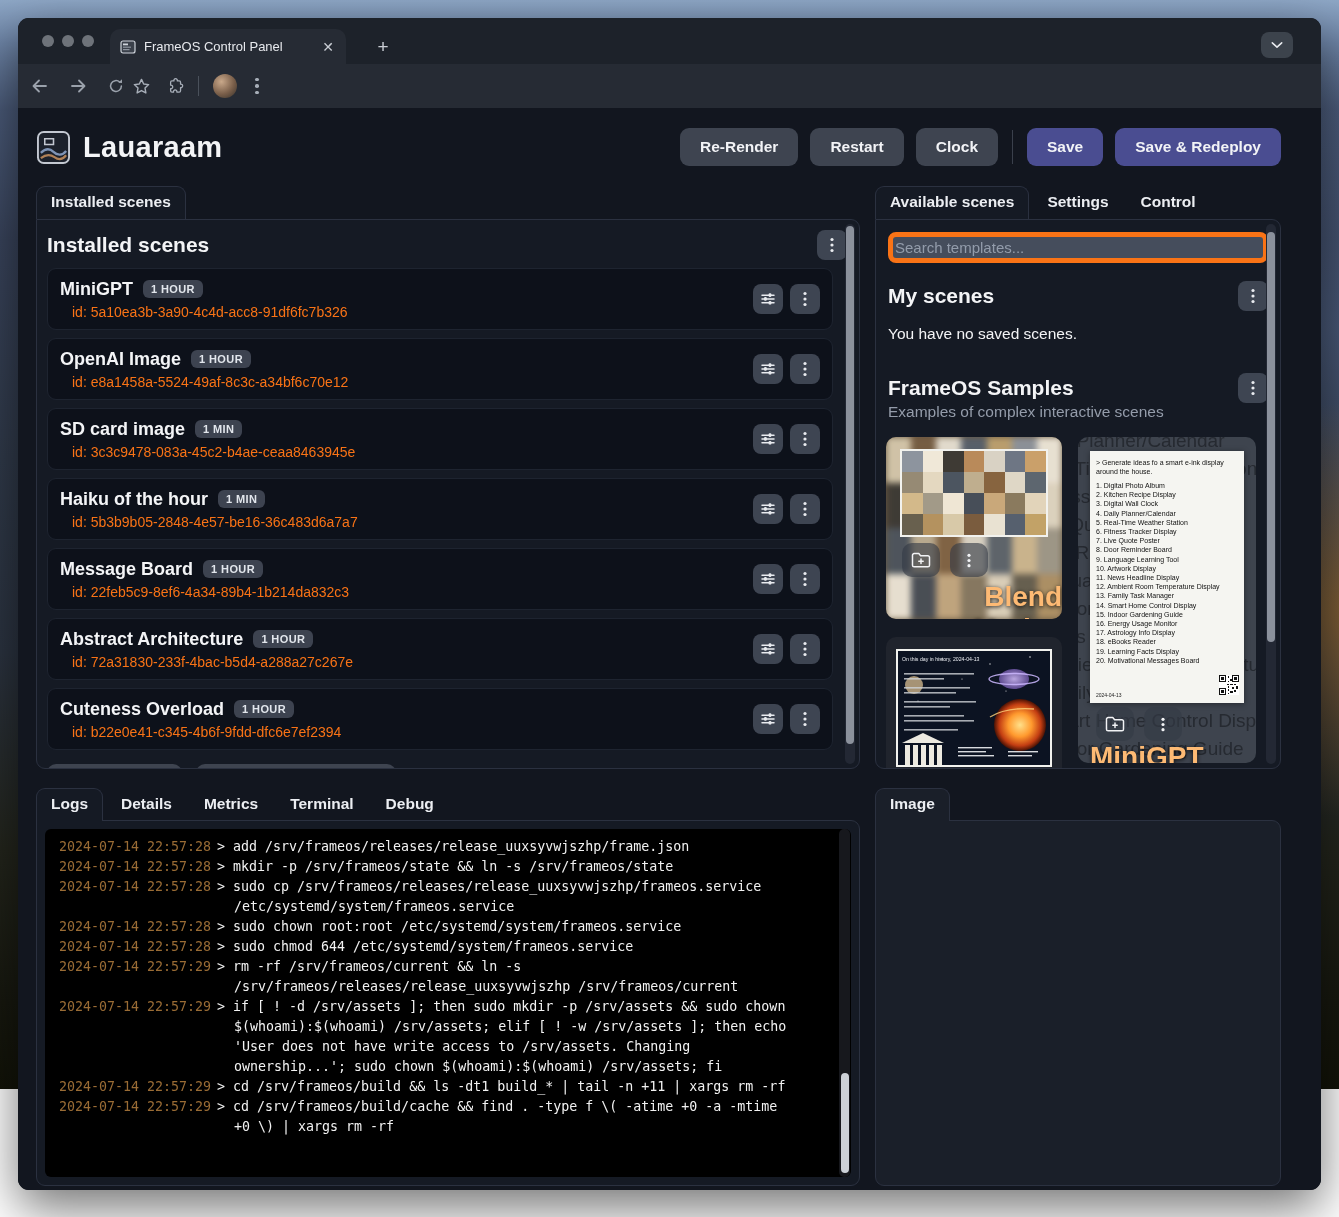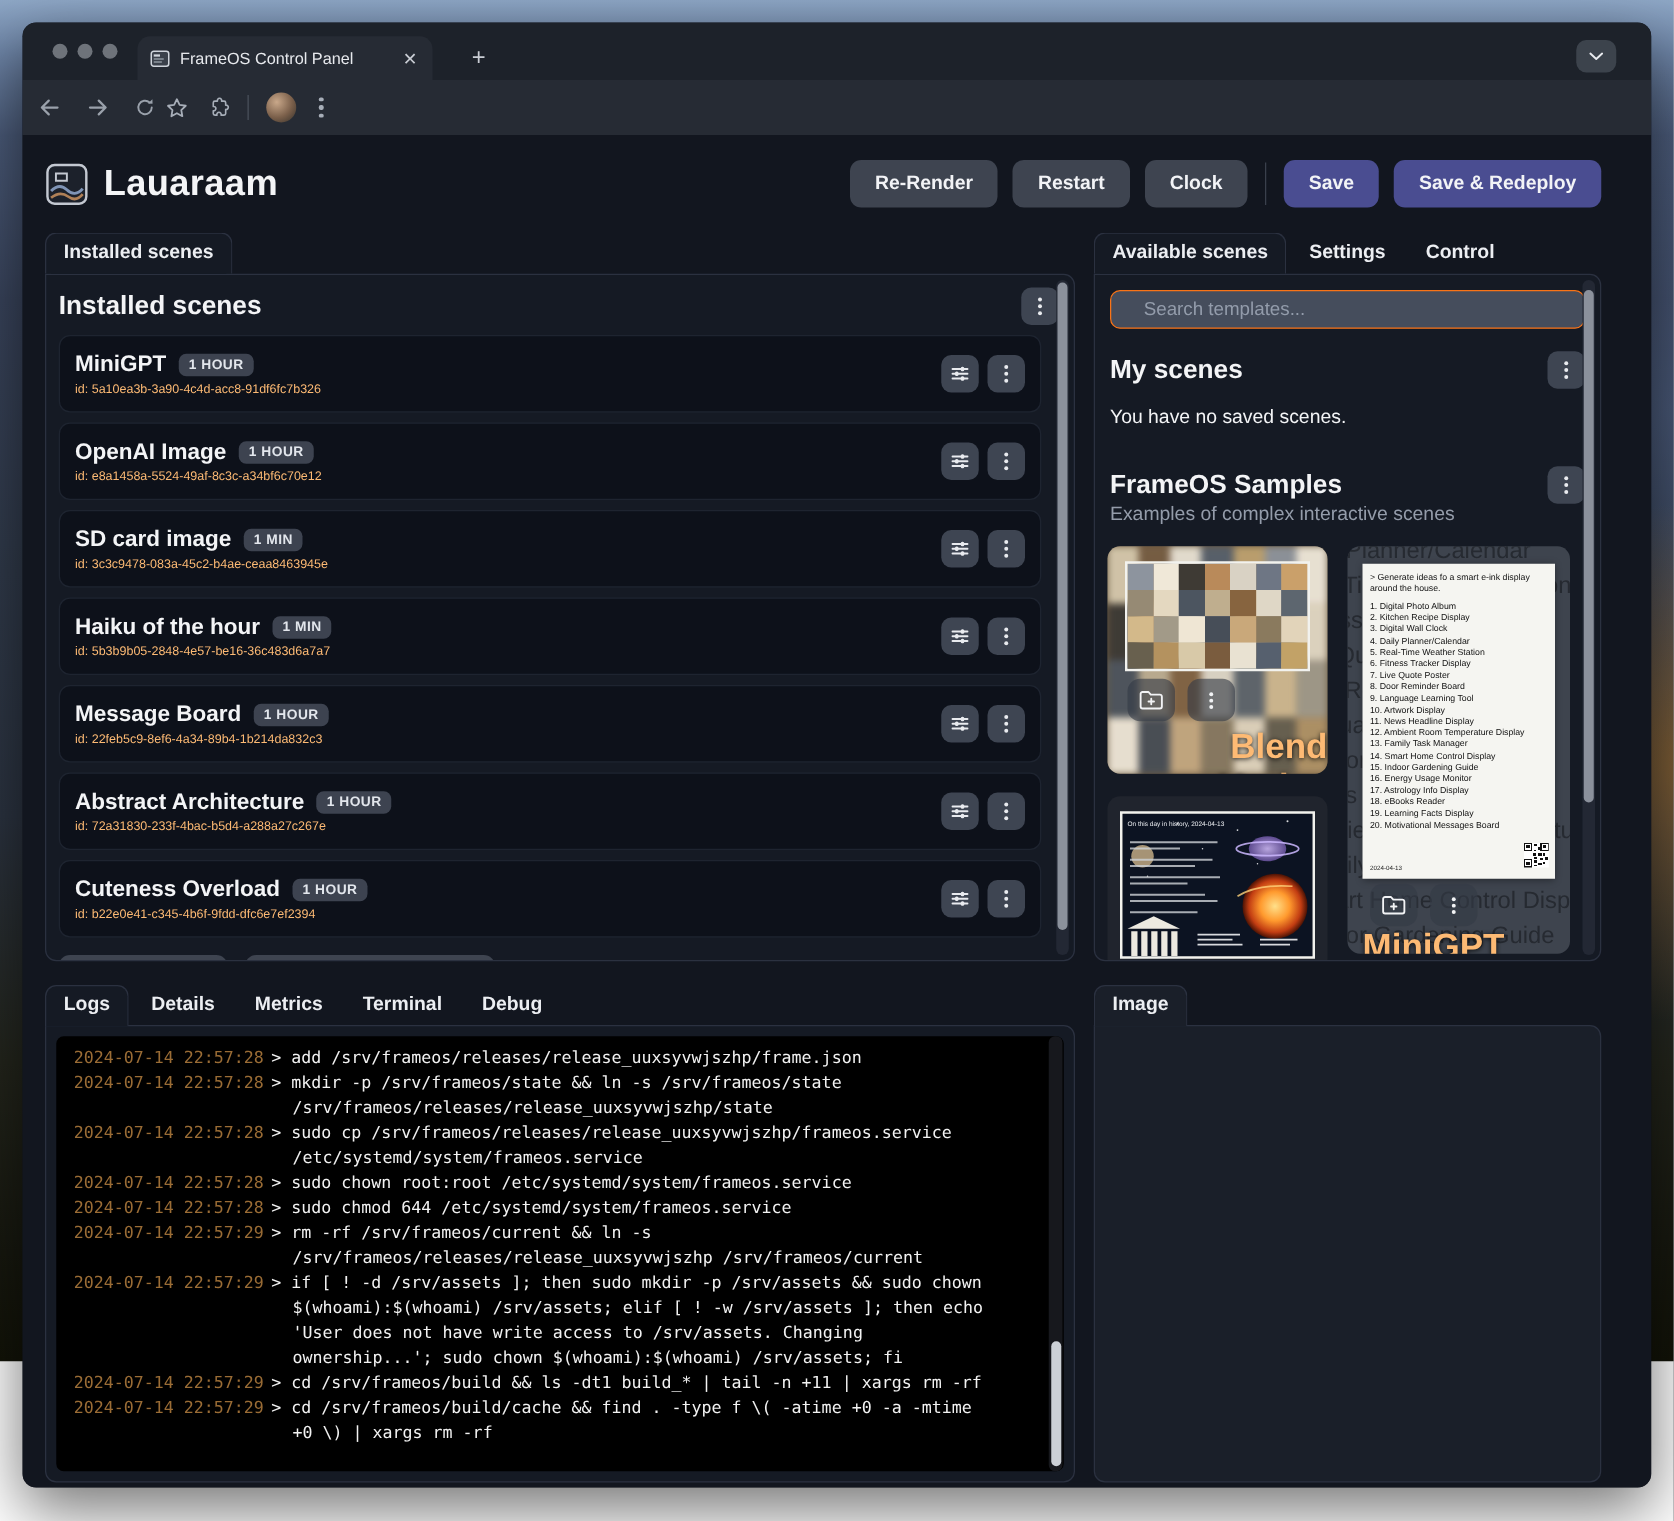--- a/index.html
+++ b/index.html
@@ -76,32 +76,32 @@
   .icon-btn { border:none; cursor:pointer; width:30px; height:30px; border-radius:8px; background:#3e4552;
     display:flex; align-items:center; justify-content:center; flex:none; }
   .scene-list { padding:0 26px 0 10px; }
   .scene-card { display:flex; align-items:center; background:#0d111a; border:1px solid #1e2430;
     border-radius:9px; padding:8px 12px; margin-bottom:8px; min-height:62px; cursor:pointer; }
   .scene-info { flex:1; min-width:0; }
   .scene-title-row { display:flex; align-items:center; gap:10px; }
   .scene-name { font-size:18px; font-weight:700; }
   .scene-badge { font-size:11px; font-weight:700; letter-spacing:.4px; color:#e2e6ec;
     background:var(--badge,#3d4350); border-radius:6px; padding:3px 8px; }
-  .scene-id { font-size:10px; color:#fdba74; margin-top:4px; }
+  .scene-id { font-size:14px; color:#f97316; margin-top:4px;margin-left:12px; }
   .scene-actions { display:flex; gap:7px; }
   .bottom-pills { display:flex; gap:14px; padding:6px 10px 0; }
   .pill-btn { height:30px; border:none; border-radius:9px; background:#3e4450; cursor:pointer; }
   .vscroll { position:absolute; top:4px; bottom:4px; right:4px; width:10px; background:#232834;
     border-radius:5px; }
   .vscroll .thumb { position:absolute; left:1px; right:1px; border-radius:4px; background:#8b919c; cursor:grab; }
 
   
   .search { display:block; width:calc(100% - 24px); margin:12px 12px 0; height:31px; border-radius:8px;
-    border:1px solid #f97316; background:#454d5c; color:#e8eaee; font-family:inherit; font-size:15px;
-    padding:0 26px; outline:none; }
+    border:5px solid #f97316; background:#454d5c; color:#e8eaee; font-family:inherit; font-size:15px;
+    padding:0 2px; outline:none; }
   .search::placeholder { color:#939cab; }
   .side-section { display:flex; align-items:center; justify-content:space-between; padding:0 12px; }
   .empty-text { font-size:15.5px; padding:0 12px; }
   .subtitle { font-size:15.5px; color:#949caa; padding:0 12px; }
   .cards { position:relative; margin:16px 0 0 10px; height:340px; }
   .sample-card { position:absolute; border-radius:10px; overflow:hidden; cursor:pointer; }
   .card-blend { left:0; top:0; width:176px; height:182px; background:#6b5a42; }
   .collage { display:grid; grid-template-columns:repeat(7,1fr); grid-auto-rows:1fr; width:100%; height:100%; }
   .collage-bg { position:absolute; inset:0; filter:blur(3px) saturate(.85); opacity:.95; }
   .inner-art { position:absolute; border:2px solid #f2f2ee; overflow:hidden; }
@@ -769,21 +769,20 @@
             <div class="log-row">
               <span class="log-time">2024-07-14 22:57:28</span>
               <span class="log-text">&gt; add /srv/frameos/releases/release_uuxsyvwjszhp/frame.json</span>
             </div>
             <div class="log-row">
               <span class="log-time">2024-07-14 22:57:28</span>
               <span class="log-text">&gt; mkdir -p /srv/frameos/state &amp;&amp; ln -s /srv/frameos/state</span>
             </div>
             <div class="log-row cont">
               <span class="log-time"></span>
-              <span class="log-text">/srv/frameos/releases/release_uuxsyvwjszhp/state</span>
             </div>
             <div class="log-row">
               <span class="log-time">2024-07-14 22:57:28</span>
               <span class="log-text">&gt; sudo cp /srv/frameos/releases/release_uuxsyvwjszhp/frameos.service</span>
             </div>
             <div class="log-row cont">
               <span class="log-time"></span>
               <span class="log-text">/etc/systemd/system/frameos.service</span>
             </div>
             <div class="log-row">

